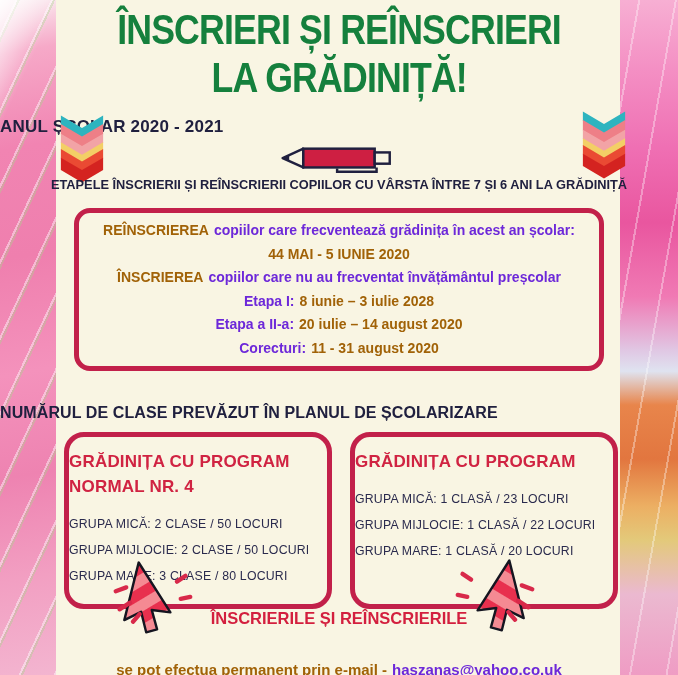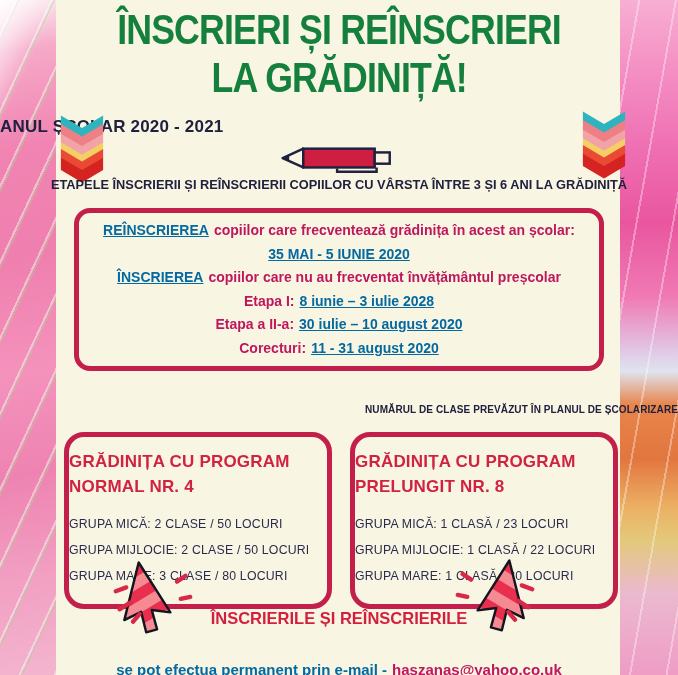--- a/index.html
+++ b/index.html
@@ -30,24 +30,24 @@
   .chevrons-left{left:58px;top:115px;}
   .chevrons-right{left:580px;top:111px;}
   .pen{top:141px;left:50%;transform:translateX(-50%);}
   .tagline{top:177px;left:0;width:100%;text-align:center;color:#20203f;font-weight:bold;font-size:12.8px;white-space:nowrap;}
   .schedule-box{
     top:208px;left:50%;transform:translateX(-50%);
     width:508px;border:5px solid #c2204a;border-radius:16px;
     padding:6px 6px;text-align:center;font-weight:bold;font-size:14px;
     line-height:23.5px;color:#22224a;background:transparent;
   }
-  .red{color:#0369a1;text-decoration:underline;}
-  .navy{color:#be185d;}
+  .red{color:#a16207;}
+  .navy{color:#6d28d9;}
   .sp{margin-right:5px;}
-  .section-heading{top:404px;left:0;width:100%;text-align:right;font-weight:bold;font-size:10px;color:#20203f;letter-spacing:.1px;}
+  .section-heading{top:404px;left:0;width:100%;text-align:left;font-weight:bold;font-size:16px;color:#20203f;letter-spacing:.1px;}
   .kg-box{
     top:432px;width:258px;height:155px;border:5px solid #c2204a;border-radius:20px;
     text-align:left;padding-top:12px;background:transparent;
   }
   .kg-box.left{left:64px;}
   .kg-box.right{left:350px;}
   .kg-title{color:#d02342;font-weight:bold;font-size:17px;line-height:25px;letter-spacing:.2px;}
   .kg-groups{margin-top:12px;font-size:12.3px;line-height:26px;color:#2a2a4d;letter-spacing:.2px;}
   .cursor-left{left:110px;top:556px;z-index:3;}
   .cursor-right{left:452px;top:554px;z-index:3;transform:scaleX(-1);}
@@ -86,35 +86,35 @@
 </svg>
 
 <svg class="z pen" width="124" height="36" viewBox="0 0 132 36">
   <polygon points="6,17 28,7 28,27" fill="#f9f5e3" stroke="#20203f" stroke-width="2.6" stroke-linejoin="round"></polygon>
   <polygon points="6,17 13,13.8 13,20.2" fill="#20203f"></polygon>
   <rect x="28" y="7" width="76" height="20" fill="#ce1f42" stroke="#20203f" stroke-width="2.6"></rect>
   <rect x="104" y="11" width="16" height="12" fill="#f9f5e3" stroke="#20203f" stroke-width="2.6"></rect>
   <path d="M106 27 L106 31.5 L64 31.5 L64 28" stroke="#20203f" stroke-width="2.6" fill="none"></path>
 </svg>
 
-<div class="z tagline">ETAPELE ÎNSCRIERII ȘI REÎNSCRIERII COPIILOR CU VÂRSTA ÎNTRE 3 ȘI 6 ANI LA GRĂDINIȚĂ</div>
+<div class="z tagline">ETAPELE ÎNSCRIERII ȘI REÎNSCRIERII COPIILOR CU VÂRSTA ÎNTRE 7 ȘI 6 ANI LA GRĂDINIȚĂ</div>
 
 <div class="z schedule-box">
   <div>
     <span class="red sp">REÎNSCRIEREA</span><span class="navy">copiilor care frecventează grădinița în acest an școlar:</span>
   </div>
-  <div class="red">35 MAI - 5 IUNIE 2020</div>
+  <div class="red">44 MAI - 5 IUNIE 2020</div>
   <div>
     <span class="red sp">ÎNSCRIEREA</span><span class="navy">copiilor care nu au frecventat învățământul preșcolar</span>
   </div>
   <div>
     <span class="navy sp">Etapa I:</span><span class="red">8 iunie – 3 iulie 2028</span>
   </div>
   <div>
-    <span class="navy sp">Etapa a II-a:</span><span class="red">30 iulie – 10 august 2020</span>
+    <span class="navy sp">Etapa a II-a:</span><span class="red">20 iulie – 14 august 2020</span>
   </div>
   <div>
     <span class="navy sp">Corecturi:</span><span class="red">11 - 31 august 2020</span>
   </div>
 </div>
 
 <div class="z section-heading">NUMĂRUL DE CLASE PREVĂZUT ÎN PLANUL DE ȘCOLARIZARE</div>
 
 <div class="z kg-box left">
   <div class="kg-title">
@@ -124,21 +124,20 @@
   <div class="kg-groups">
     <div>GRUPA MICĂ: 2 CLASE / 50 LOCURI</div>
     <div>GRUPA MIJLOCIE: 2 CLASE / 50 LOCURI</div>
     <div>GRUPA MARE: 3 CLASE / 80 LOCURI</div>
   </div>
 </div>
 
 <div class="z kg-box right">
   <div class="kg-title">
     <div>GRĂDINIȚA CU PROGRAM</div>
-    <div>PRELUNGIT NR. 8</div>
   </div>
   <div class="kg-groups">
     <div>GRUPA MICĂ: 1 CLASĂ / 23 LOCURI</div>
     <div>GRUPA MIJLOCIE: 1 CLASĂ / 22 LOCURI</div>
     <div>GRUPA MARE: 1 CLASĂ / 20 LOCURI</div>
   </div>
 </div>
 
 <svg class="z cursor-left" width="86" height="78" viewBox="0 0 90 80">
   <defs>

